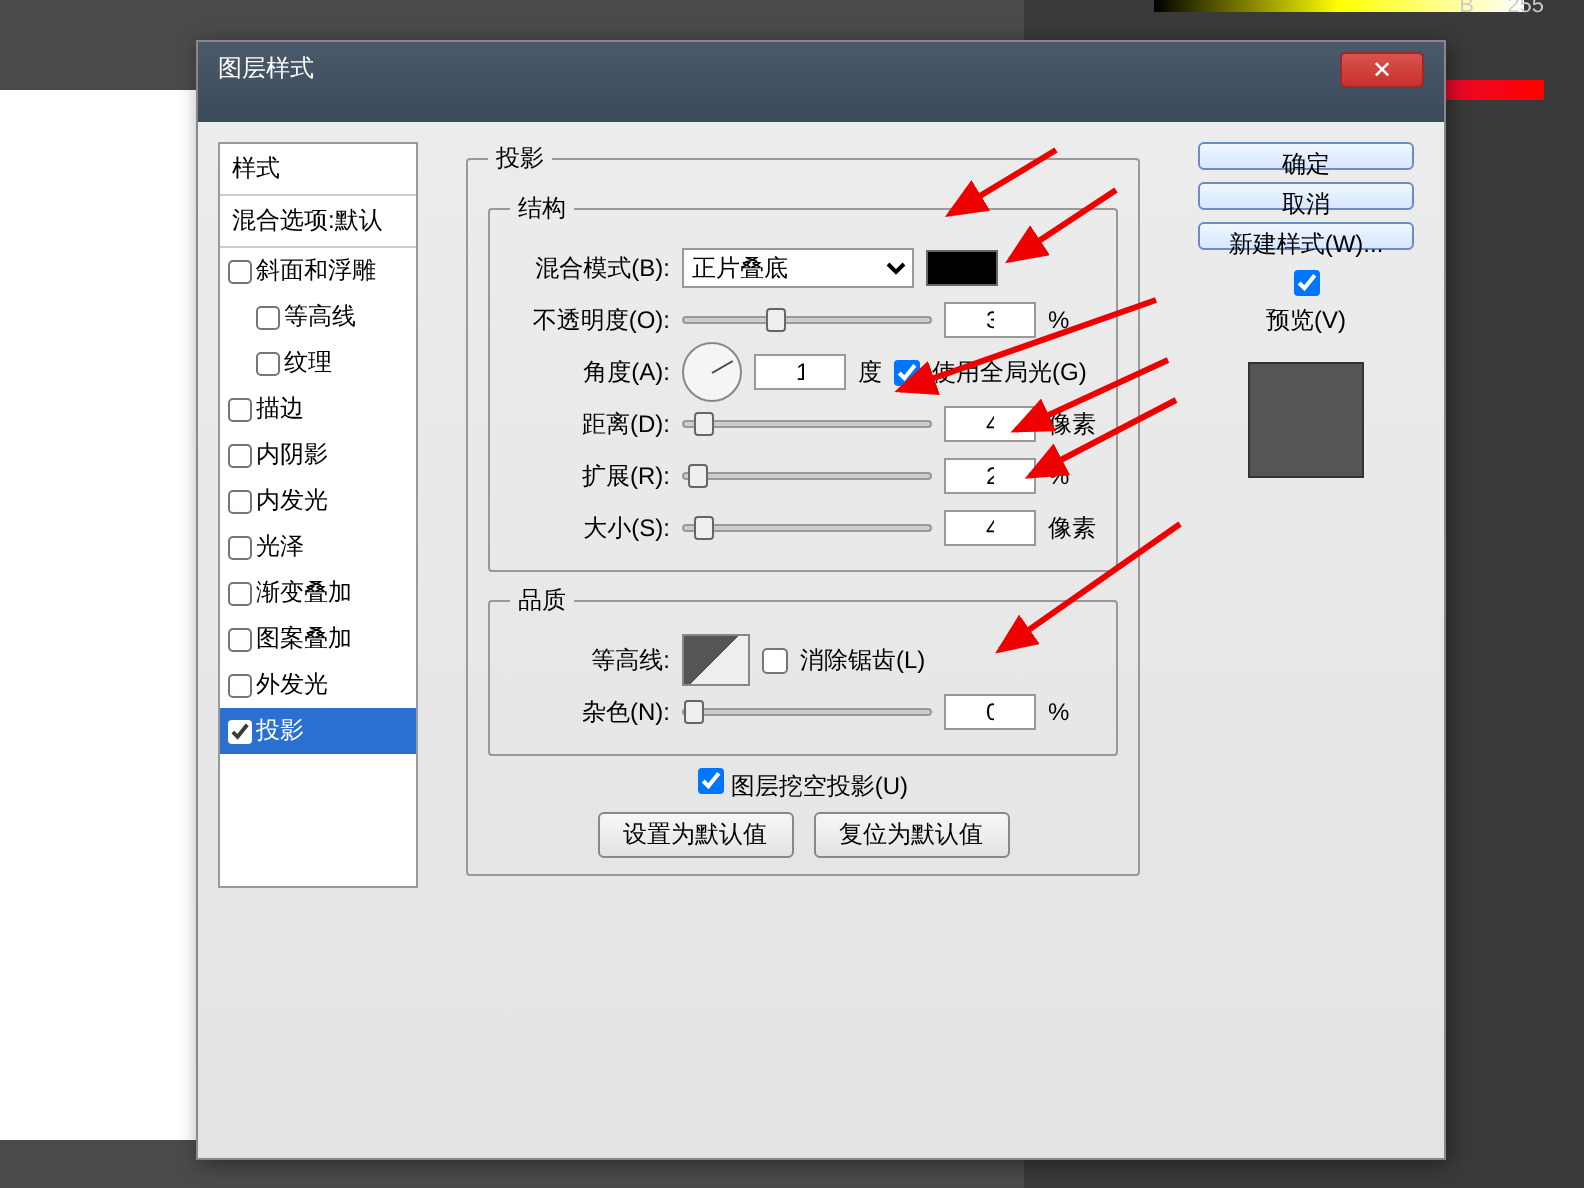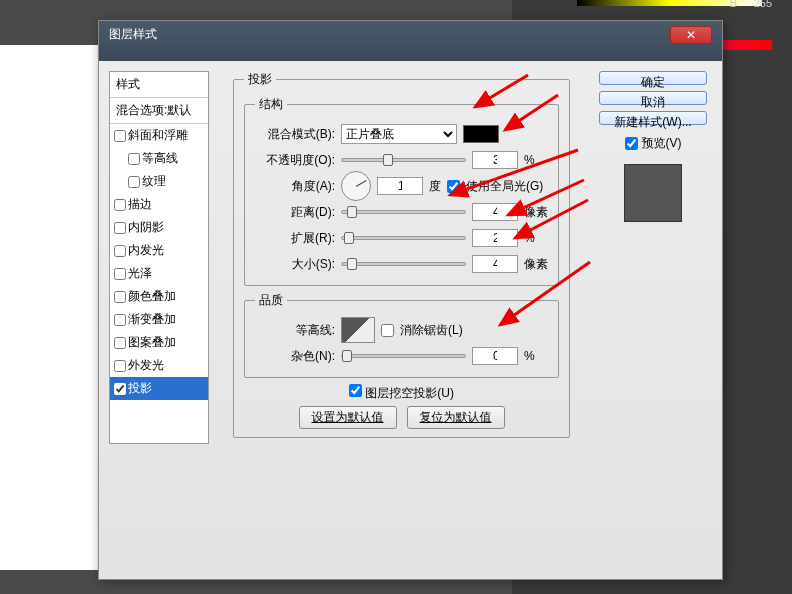--- a/index.html
+++ b/index.html
@@ -63,31 +63,31 @@
   content: ''; position: absolute; left: 50%; top: 50%;
   width: 12px; height: 1px; background: #444;
   transform-origin: left; transform: rotate(-30deg);
 }
 .contour-box {
   width: 34px; height: 26px; border: 1px solid #888; background: linear-gradient(135deg,#555 49%, #eee 49%);
   display: inline-block;
 }
 .btn-small {
   padding: 2px 12px; border: 1px solid #888; background: linear-gradient(#f7f7f7,#e3e3e3);
-  border-radius: 3px; cursor: pointer; text-decoration: underline;
+  border-radius: 3px; cursor: pointer;
 }
 .btns-row { display: flex; gap: 10px; justify-content: center; margin-top: 4px; }
 
 .right-col { width: 118px; display: flex; flex-direction: column; gap: 6px; align-items: center; }
 .action-btn {
   width: 108px; height: 14px; border: 1px solid #6a8cc0;
   background: linear-gradient(#f0f7ff,#d7e7ff); border-radius: 3px;
   cursor: pointer; text-align: center; line-height: 20px;
 }
-.preview-chk { display: flex; gap: 4px; align-items: center; margin-top: 4px; }
+.preview-chk { display: flex; gap: 4px; align-items: center; margin-top: 4px; flex-direction: column; }
 .preview-box { width: 58px; height: 58px; background: #555; border: 1px solid #333; margin-top: 6px; }
 
 .arrow { position: absolute; pointer-events: none; }
 </style>
 </head>
 <body>
 
 <div class="canvas-bg"></div>
 <div class="dark-panel"></div>
 <div class="color-ramp"></div>
@@ -127,24 +127,20 @@
             <input type="checkbox" style="">
             <span>内阴影</span>
           </div>
           <div class="row">
             <input type="checkbox" style="">
             <span>内发光</span>
           </div>
           <div class="row">
             <input type="checkbox" style="">
             <span>光泽</span>
-          </div>
-          <div class="row">
-            <input type="checkbox" style="">
-            <span>颜色叠加</span>
           </div>
           <div class="row">
             <input type="checkbox" style="">
             <span>渐变叠加</span>
           </div>
           <div class="row">
             <input type="checkbox" style="">
             <span>图案叠加</span>
           </div>
           <div class="row">

